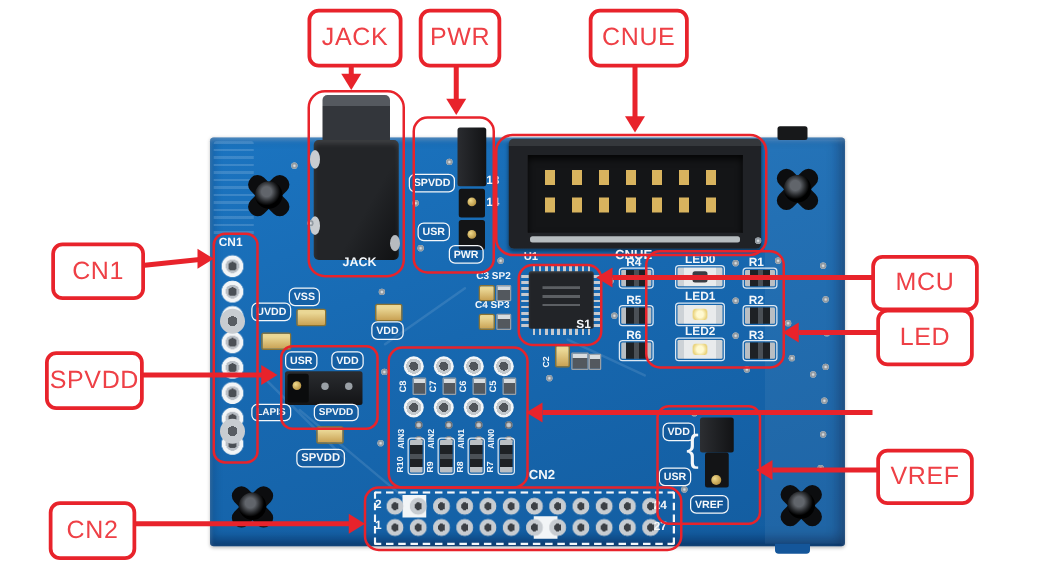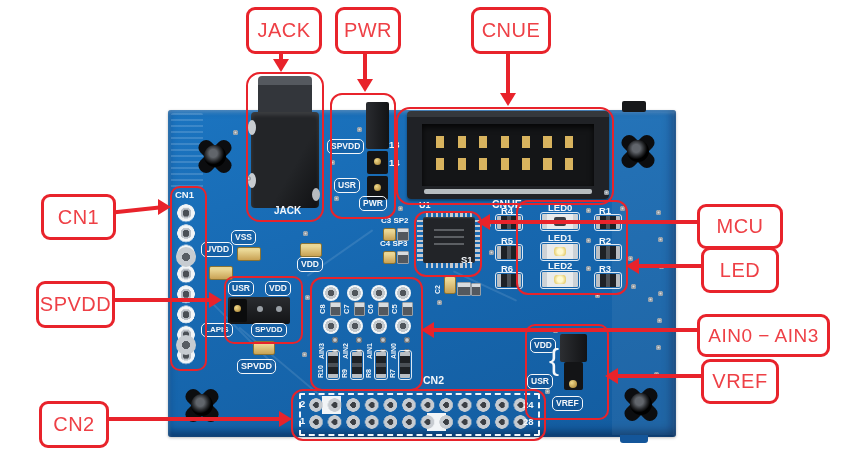--- a/index.html
+++ b/index.html
@@ -229,21 +229,21 @@
 
   <div class="stext" style="left:423px;top:375px;font-size:10.5px;">CN2</div>
   <div class="abs" style="left:299px;top:393px;width:237px;height:39px;border:2px dashed #f4f7fa;border-radius:2px;"></div>
   <div class="abs" style="left:322px;top:396px;width:19px;height:18px;background:#f2f5f7;"></div>
   <div class="abs" style="left:427px;top:413px;width:19px;height:18px;background:#f2f5f7;"></div>
   <div class="abs" style="left:307px;top:397px;width:223px;height:16px;background-image:radial-gradient(circle 7.5px at 9px 8px,#3c4045 0 3px,#c7ccd1 3px 6.5px,rgba(0,0,0,0) 7px);background-size:18.6px 16px;"></div>
   <div class="abs" style="left:307px;top:414px;width:223px;height:16px;background-image:radial-gradient(circle 7.5px at 9px 8px,#3c4045 0 3px,#c7ccd1 3px 6.5px,rgba(0,0,0,0) 7px);background-size:18.6px 16px;"></div>
   <div class="stext" style="left:300px;top:399px;font-size:9.5px;">2</div>
   <div class="stext" style="left:300px;top:416px;font-size:9.5px;">1</div>
   <div class="stext" style="left:523px;top:400px;font-size:9.5px;">24</div>
-  <div class="stext" style="left:523px;top:417px;font-size:9.5px;">28</div>
+  <div class="stext" style="left:523px;top:417px;font-size:9.5px;">27</div>
 
   <div class="sbox" style="left:530px;top:338px;">VDD</div>
   <div class="stext" style="left:549px;top:345px;font-size:30px;font-weight:normal;">{</div>
   <div class="abs" style="left:560px;top:334px;width:27px;height:28px;background:linear-gradient(90deg,#2c2e32,#121315);border-radius:2px;"></div>
   <div class="abs" style="left:564px;top:362px;width:19px;height:28px;background:#131416;border-radius:2px;"></div>
   <div class="abs" style="left:569px;top:380px;width:8px;height:8px;border-radius:50%;background:radial-gradient(circle at 35% 35%,#f0d98c,#a37c2a);"></div>
   <div class="sbox" style="left:527px;top:374px;">USR</div>
   <div class="sbox" style="left:552px;top:396px;">VREF</div>
 
   <div class="via" style="left:233px;top:130px;"></div>
@@ -307,16 +307,15 @@
   <div class="ah-l" style="left:605px;top:368px;"></div>
 
   <div class="callout" style="left:246px;top:7px;width:70px;height:41px;">JACK</div>
   <div class="callout" style="left:335px;top:7px;width:60px;height:41px;">PWR</div>
   <div class="callout" style="left:471px;top:7px;width:74px;height:41px;">CNUE</div>
   <div class="callout" style="left:41px;top:194px;width:69px;height:40px;">CN1</div>
   <div class="callout" style="left:36px;top:281px;width:73px;height:41px;">SPVDD</div>
   <div class="callout" style="left:39px;top:401px;width:64px;height:41px;">CN2</div>
   <div class="callout" style="left:701px;top:247px;width:72px;height:40px;">LED</div>
   <div class="callout" style="left:697px;top:204px;width:80px;height:39px;">MCU</div>
-  <div class="callout" style="left:697px;top:314px;width:127px;height:37px;font-size:19px;">AIN0 − AIN3</div>
   <div class="callout" style="left:701px;top:359px;width:72px;height:39px;">VREF</div>
 
 </div>
 
 </body></html>

